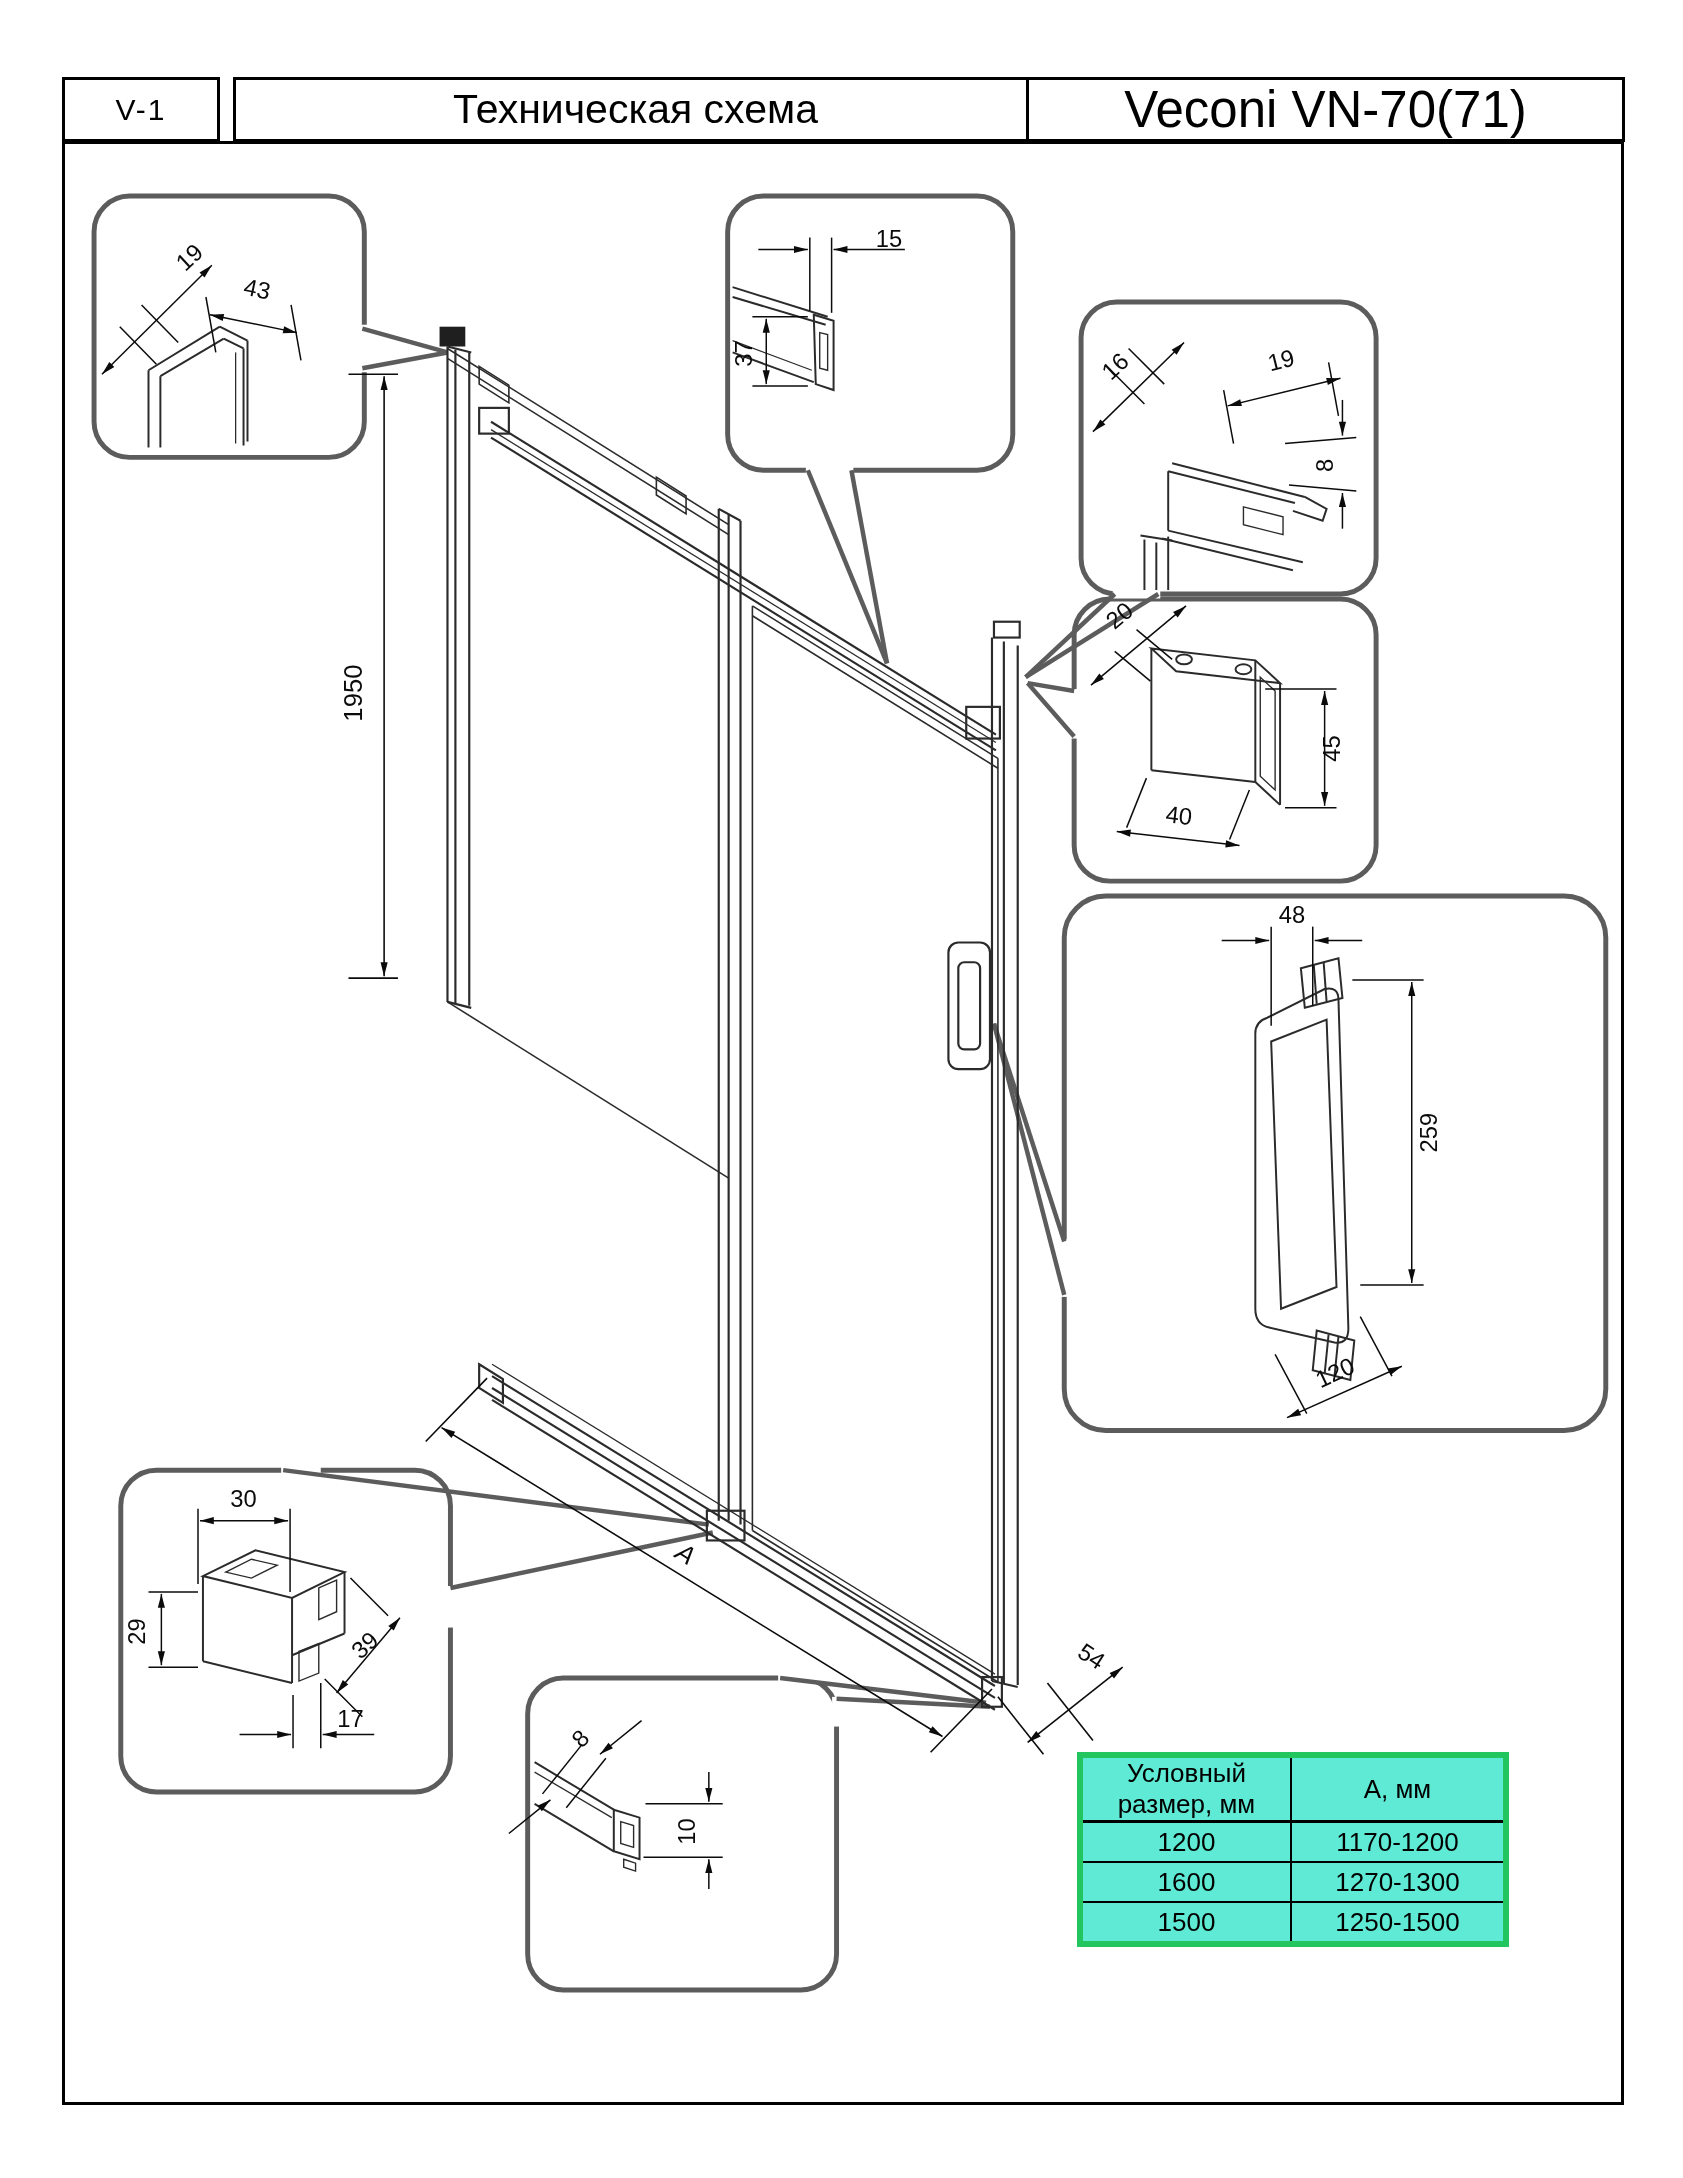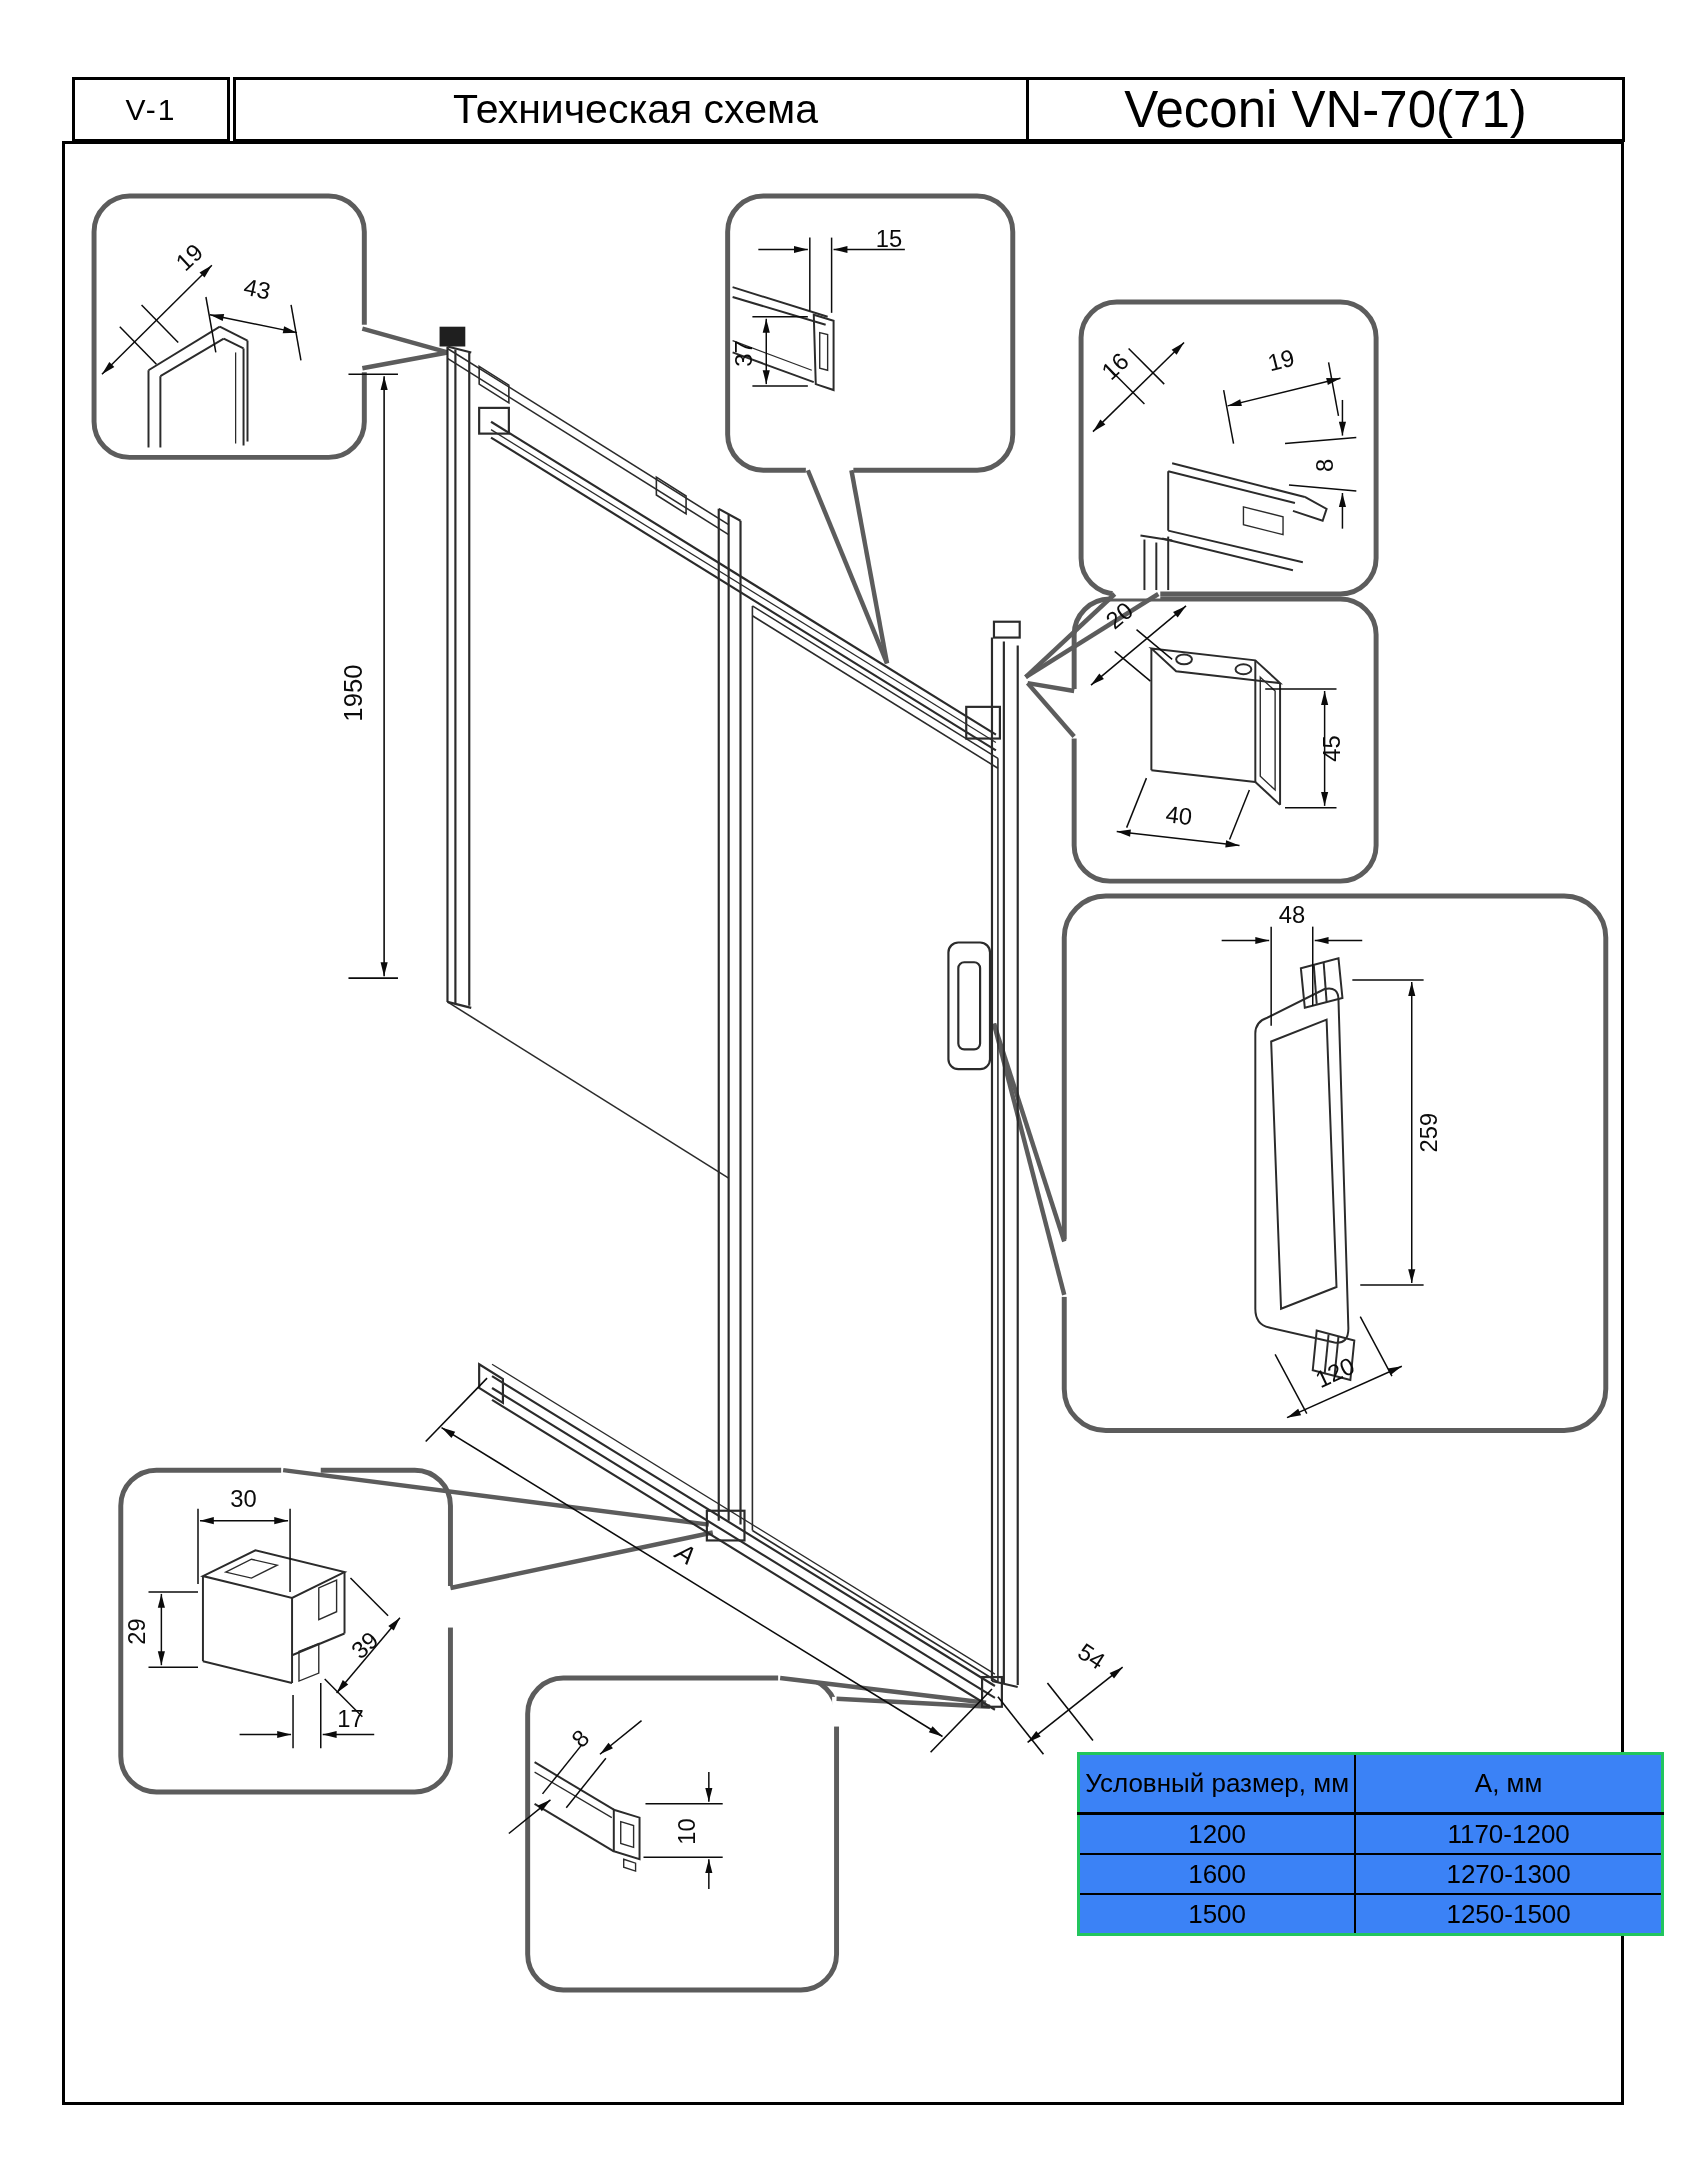--- a/index.html
+++ b/index.html
@@ -1,27 +1,27 @@
 <!DOCTYPE html>
 <html><head>
 <meta charset="utf-8">
 <style>
   html,body{margin:0;padding:0;background:#fff;}
   body{width:1683px;height:2178px;position:relative;font-family:"Liberation Sans",sans-serif;color:#000;}
   .hdr-box{position:absolute;border:3px solid #000;box-sizing:border-box;display:flex;align-items:center;justify-content:center;background:#fff;}
-  #code-box{left:72px;top:77px;width:158px;height:65px;font-size:30px;letter-spacing:2px;}
+  #code-box{left:62px;top:77px;width:158px;height:65px;font-size:30px;letter-spacing:2px;}
   #title-box{left:233px;top:77px;width:805px;height:65px;font-size:41px;}
   #brand-box{left:1026px;top:77px;width:599px;height:65px;font-size:51px;white-space:nowrap;text-align:center;}
   #frame{position:absolute;left:62px;top:141px;width:1562px;height:1964px;border:3px solid #000;box-sizing:border-box;}
   svg{position:absolute;left:0;top:0;}
   svg text{font-family:"Liberation Sans",sans-serif;fill:#0b0b0b;}
   .dim-t{font-size:24px;}
   .dim-big{font-size:26px;}
   
-  #size-table{position:absolute;left:1077px;top:1752px;width:587px;border:3px solid #22c55e;border-collapse:collapse;background:#3b82f6;}
+  #size-table{position:absolute;left:1077px;top:1752px;width:432px;border:6px solid #22c55e;border-collapse:collapse;background:#5eead4;}
   #size-table th,#size-table td{border:2px solid #000;font-weight:400;text-align:center;font-size:26px;padding:0;}
   #size-table th{height:57px;border-bottom:3px solid #000;}
   #size-table td{height:38px;}
   #size-table .c1{width:242px;}
   #size-table .c2{width:269px;}
 </style>
 </head>
 <body>
 
 <div class="hdr-box" id="code-box">

